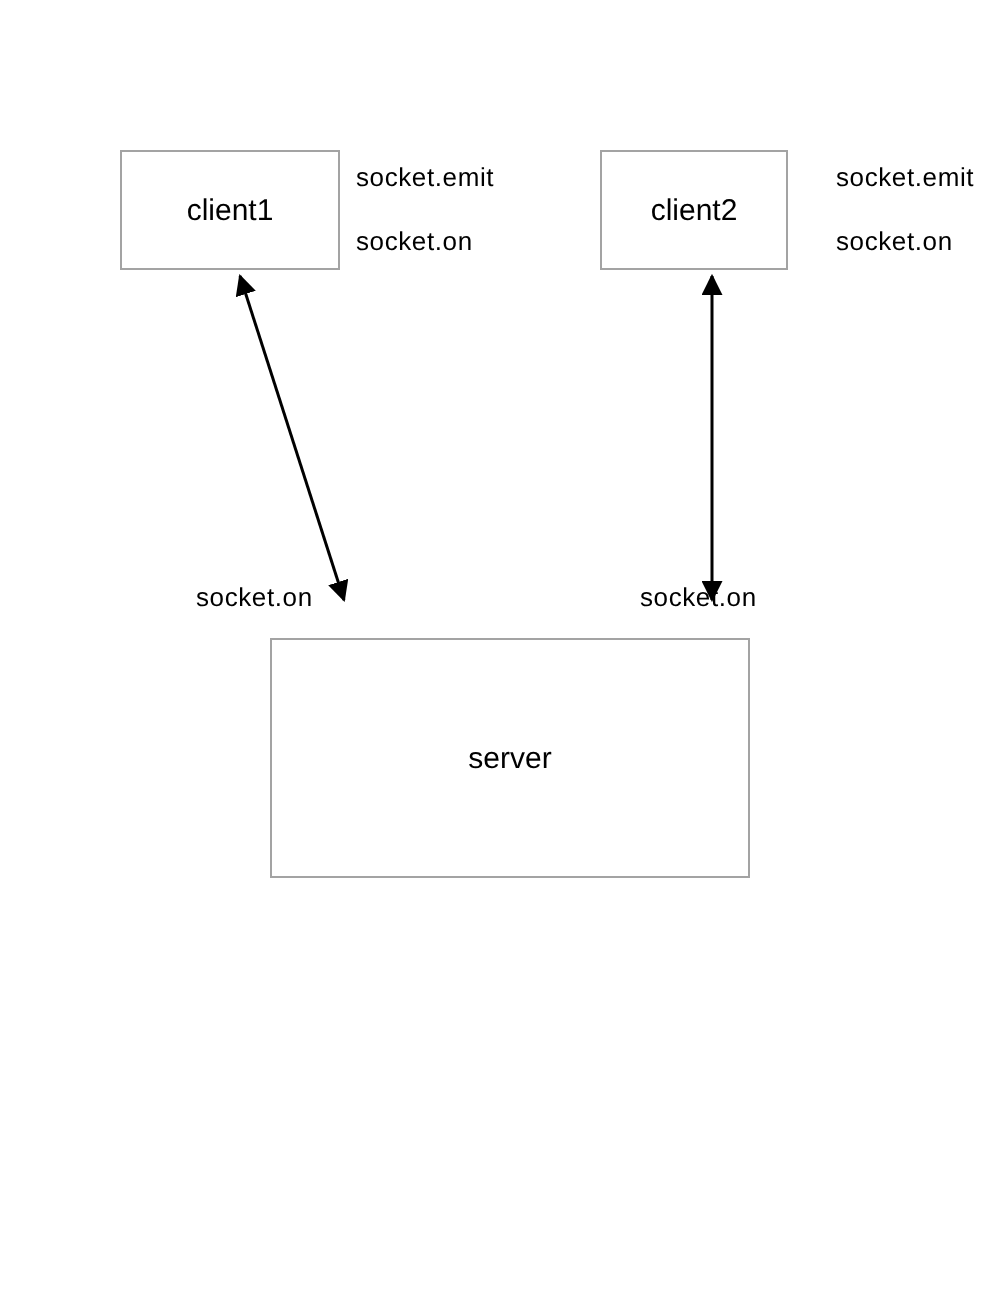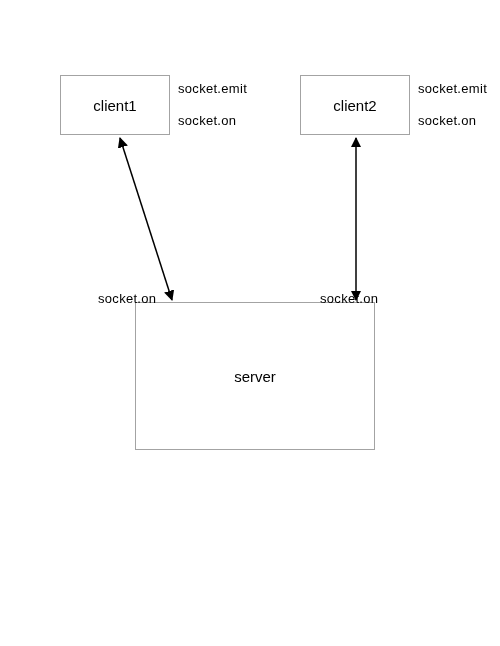--- a/index.html
+++ b/index.html
@@ -51,25 +51,25 @@
 </style>
 </head>
 <body>
 
 <div class="stage">
 
   <div class="box" style="left:60px; top:75px; width:110px; height:60px;">
     <span>client1</span>
   </div>
 
-  <div class="box" style="left:300px; top:75px; width:110px; height:60px;">
+  <div class="box" style="left:300px; top:75px; width:94px; height:60px;">
     <span>client2</span>
   </div>
 
-  <div class="box" style="left:135px; top:302px; width:240px; height:148px;">
+  <div class="box" style="left:135px; top:319px; width:240px; height:120px;">
     <span>server</span>
   </div>
 
   <div class="label" style="left:178px; top:80px;">socket.emit</div>
   <div class="label" style="left:178px; top:112px;">socket.on</div>
 
   <div class="label" style="left:418px; top:80px;">socket.emit</div>
   <div class="label" style="left:418px; top:112px;">socket.on</div>
 
   <div class="label" style="left:98px; top:290px;">socket.on</div>

